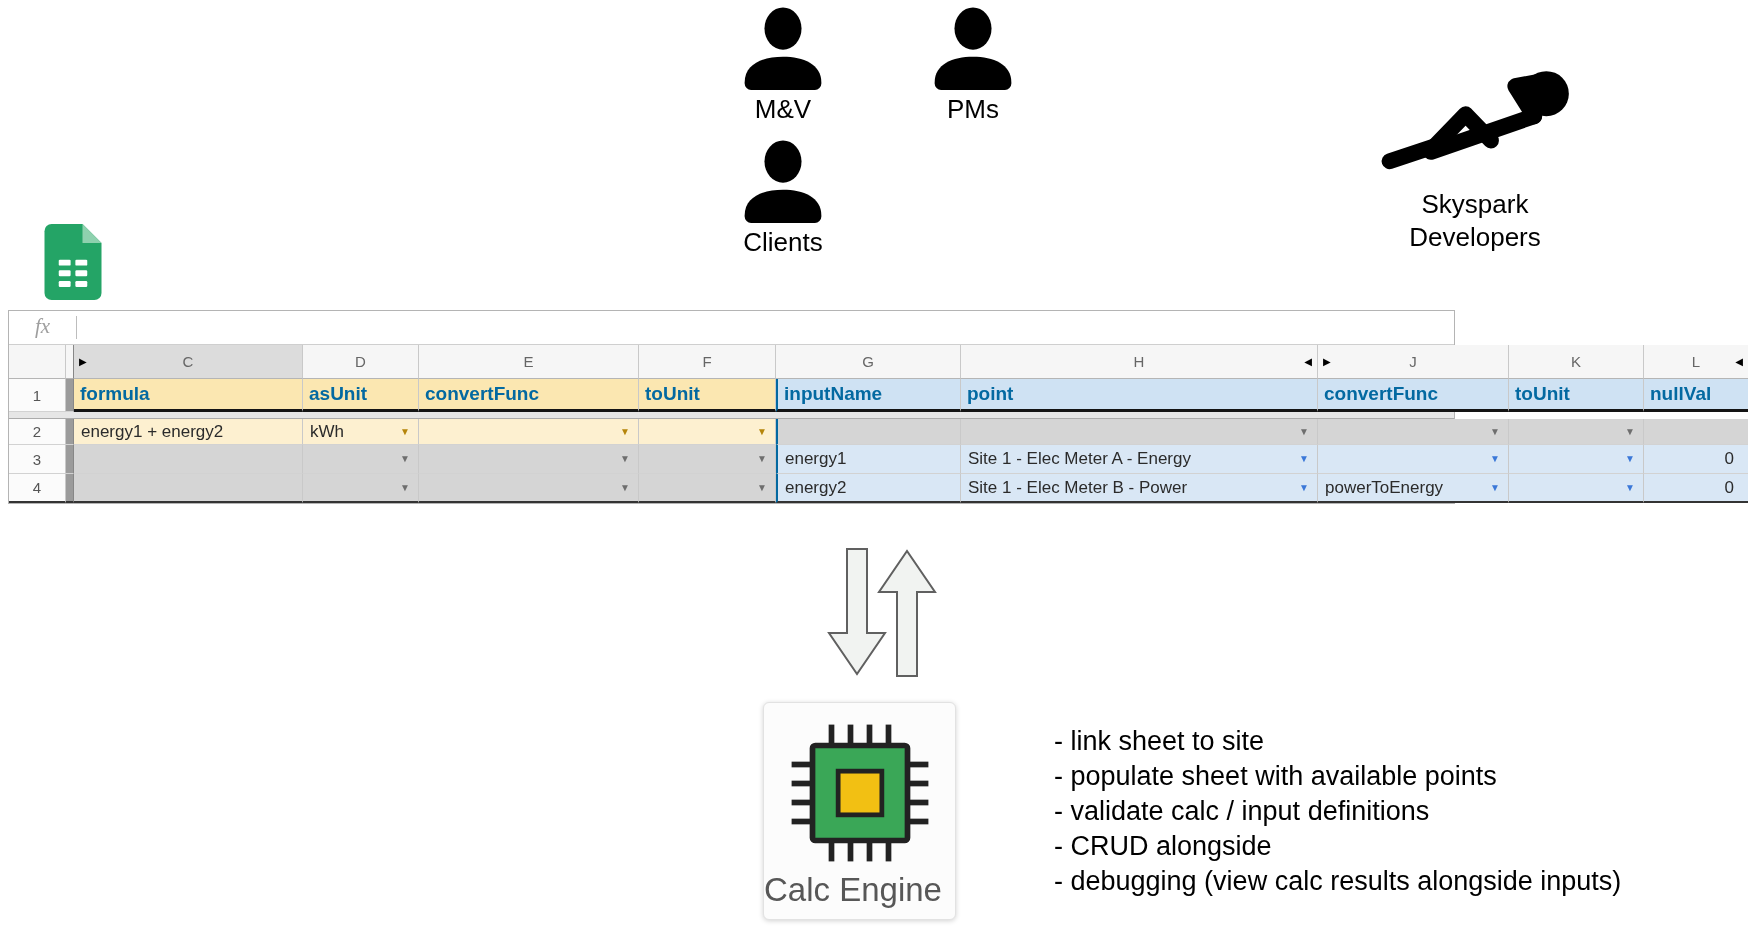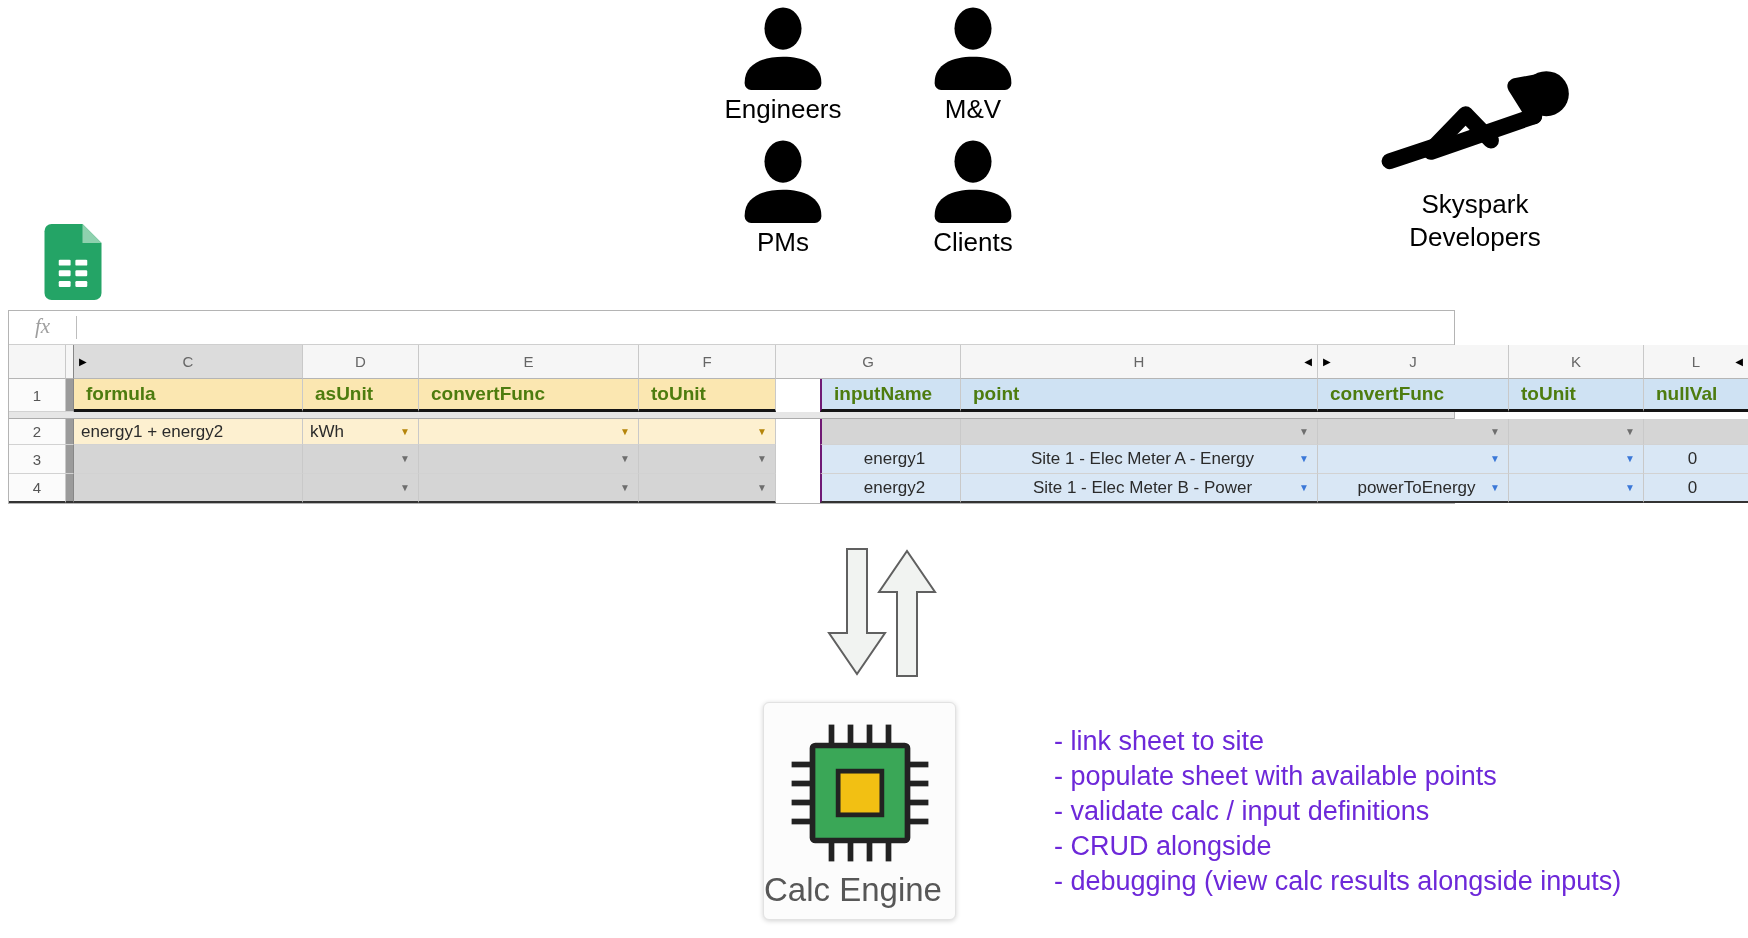--- a/index.html
+++ b/index.html
@@ -33,62 +33,53 @@
         display:flex;align-items:center;}
   .letters .cell{background:#f6f6f6;color:#666;font-size:15px;justify-content:center;
                  border-bottom:1px solid #b5b5b5;}
   .letters .c-gray{background:#dcdcdc;}
   .corner{background:#f7f7f7;}
   .rownum{background:#fbfbfb;color:#555;font-size:15px;justify-content:center;}
   .vdiv{background:#9b9b9b;border-right:1px solid #878787;}
   .marker-l{position:absolute;left:5px;font-size:10px;color:#000;}
   .marker-r{position:absolute;right:5px;font-size:10px;color:#000;}
 
-  .hdr-cell{font-weight:bold;font-size:19px;color:#4d7c0f;padding-left:12px;
+  .hdr-cell{font-weight:bold;font-size:19px;color:#0369a1;padding-left:6px;
             border-bottom:3px solid #141414;}
   .data-cell{font-family:Liberation Sans, sans-serif;font-size:17px;color:#2b2b2b;
              padding-left:7px;}
   .align-right{justify-content:flex-end;padding-right:14px;}
-  .section-start{border-left:2px solid #701a75;margin-left:44px;}
+  .section-start{border-left:2px solid #0369a1;}
   .row-last .cell{border-bottom:2px solid #333;}
   .hdivider{height:6px;background:#e6e6e6;border-bottom:1px solid #ababab;}
 
   .bg-yh{background:var(--yh);} .bg-y{background:var(--y);}
-  .bg-bh{background:var(--bh);} .bg-b{background:var(--b);justify-content:center;}
+  .bg-bh{background:var(--bh);} .bg-b{background:var(--b);}
   .bg-g{background:var(--g);}
   .dd{position:absolute;right:8px;top:50%;transform:translateY(-50%);
       font-size:10px;line-height:10px;}
   .dd-gold{color:var(--ddgold);} .dd-gray{color:var(--ddgray);} .dd-blue{color:var(--ddblue);}
 
   
   .arrow{position:absolute;}
   .calc-card{position:absolute;left:763px;top:702px;width:193px;height:218px;
              background:#fcfcfc;border:1px solid #e2e2e2;border-radius:6px;
              box-shadow:0 1px 5px rgba(0,0,0,0.18);text-align:left;box-sizing:border-box;}
   .calc-card svg{display:block;margin:14px auto 0;}
   .calc-label{font-size:33px;color:#575757;margin-top:2px;}
 
   .features{position:absolute;left:1054px;top:724px;width:660px;}
-  .feature-line{font-size:27px;line-height:35px;color:#6d28d9;white-space:nowrap;}
+  .feature-line{font-size:27px;line-height:35px;color:#000000;white-space:nowrap;}
 </style>
 </head>
 <body>
 
 <div class="canvas">
 
   <div class="user-grid">
-      <div class="user-item">
-        <span>
-          <svg width="92" height="86" viewBox="0 0 72 66">
-            <ellipse cx="36" cy="17" rx="14.5" ry="16.5" fill="#000"></ellipse>
-            <path d="M6 59 c0 -14 14 -20 30 -20 s30 6 30 20 v1 a5 5 0 0 1 -5 5 H11 a5 5 0 0 1 -5 -5 z" fill="#000"></path>
-          </svg>
-        </span>
-        <div class="user-label">Engineers</div>
-      </div>
       <div class="user-item">
         <span>
           <svg width="92" height="86" viewBox="0 0 72 66">
             <ellipse cx="36" cy="17" rx="14.5" ry="16.5" fill="#000"></ellipse>
             <path d="M6 59 c0 -14 14 -20 30 -20 s30 6 30 20 v1 a5 5 0 0 1 -5 5 H11 a5 5 0 0 1 -5 -5 z" fill="#000"></path>
           </svg>
         </span>
         <div class="user-label">M&amp;V</div>
       </div>
       <div class="user-item">

